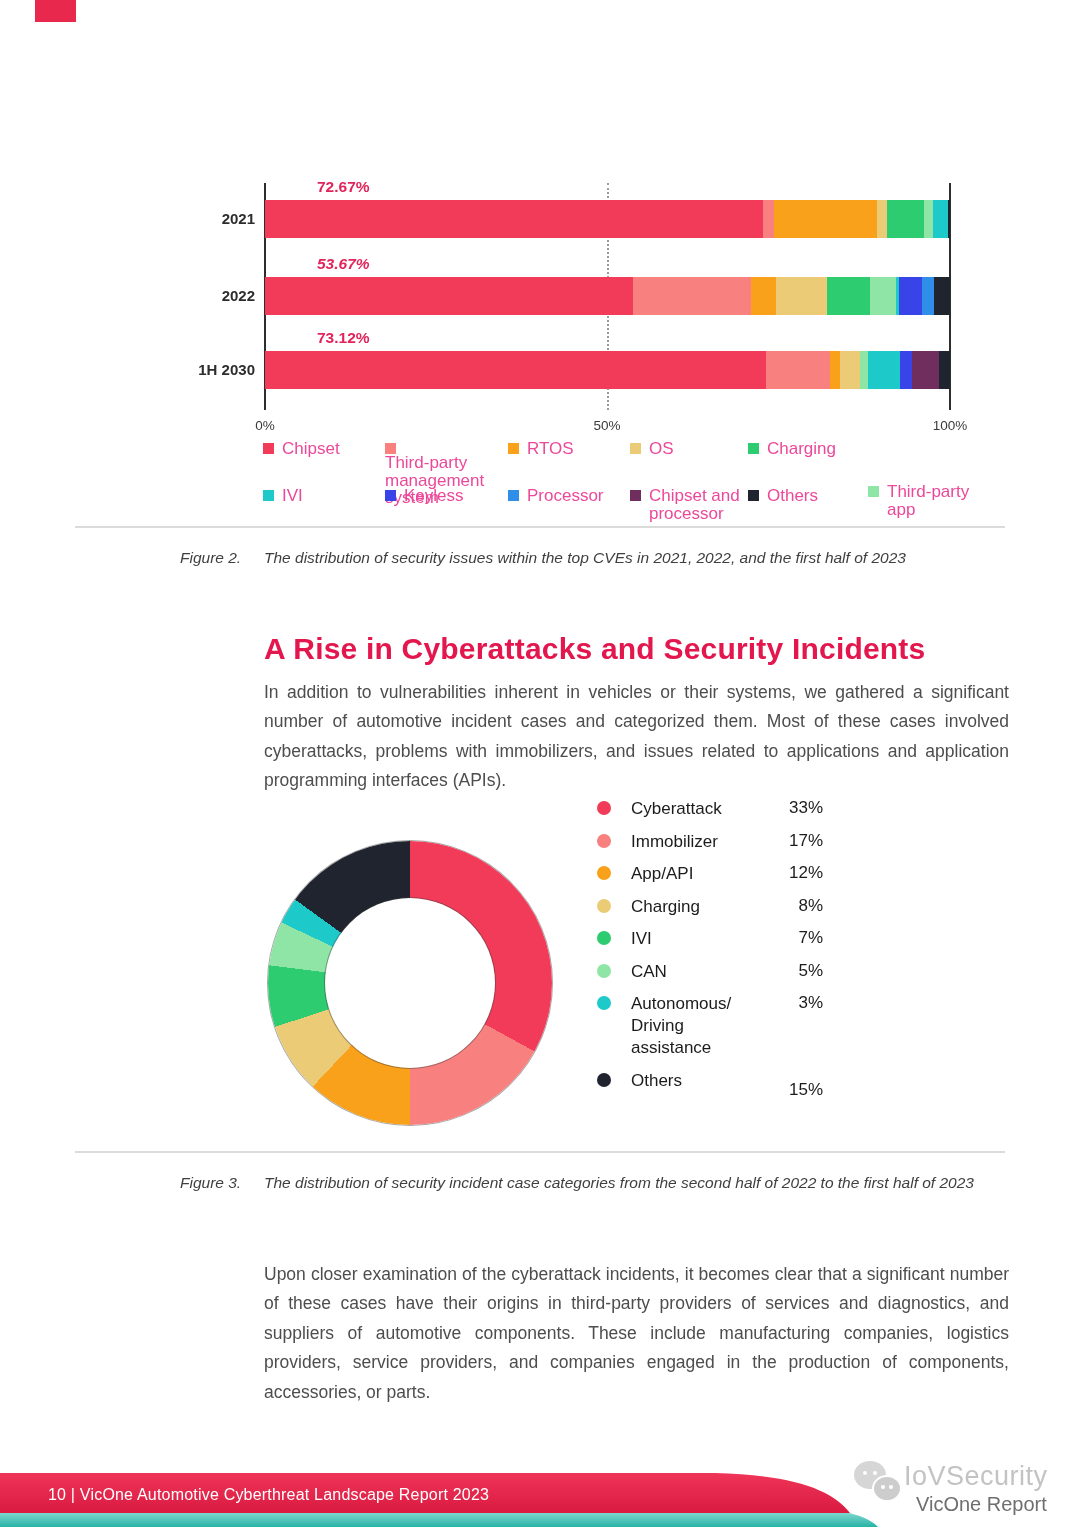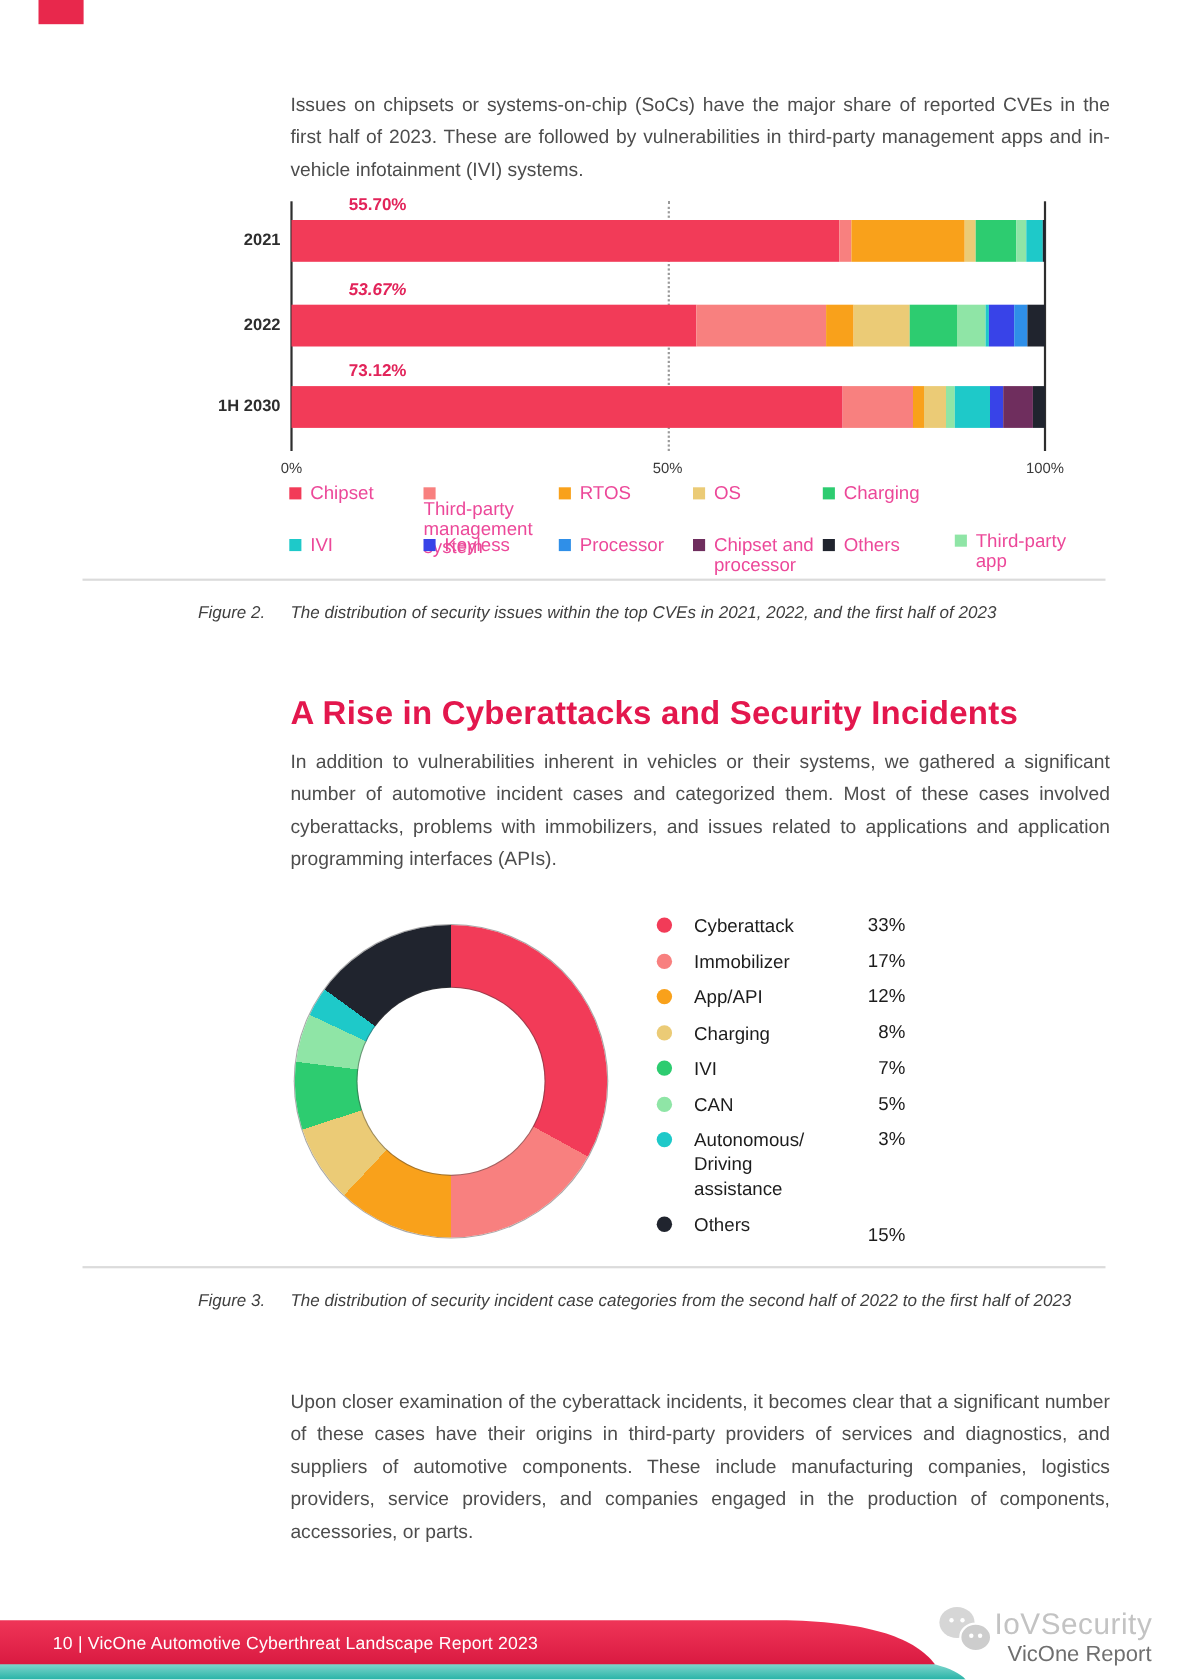--- a/index.html
+++ b/index.html
@@ -34,21 +34,21 @@
   
   .bar-legend{left:263px;top:440px;width:745px;height:90px;}
   .lg-item{position:absolute;display:flex;align-items:flex-start;}
   .lg-swatch{width:11px;height:11px;margin-top:3px;margin-right:8px;flex:0 0 11px;}
   .lg-label{font-size:17px;line-height:17.5px;color:#ec4899;max-width:96px;}
   
   .donut-ring{left:268px;top:841px;width:284px;height:284px;border-radius:50%;
               box-shadow:0 0 0 1px rgba(60,60,60,.45);}
   .donut-hole{left:325px;top:898px;width:170px;height:170px;border-radius:50%;background:#fff;
               box-shadow:0 0 0 1px rgba(60,60,60,.45);}
-  .donut-legend{left:595px;top:824px;width:228px;height:300px;}
+  .donut-legend{left:595px;top:791px;width:228px;height:300px;}
   .dl-row{position:absolute;left:0;width:228px;}
   .dl-dot{position:absolute;left:2px;top:3px;width:14px;height:14px;border-radius:50%;}
   .dl-label{position:absolute;left:36px;top:0;width:130px;font-size:17px;line-height:22px;color:#1c1c1c;}
   .dl-value{position:absolute;right:0;top:0;width:60px;text-align:right;font-size:17px;color:#1c1c1c;}
   
   .footer-svg{left:0;top:1472px;}
   .footer-text{left:48px;top:1486px;color:#fff;font-size:16px;letter-spacing:.2px;z-index:3;}
   .logo{left:848px;top:1455px;width:210px;height:60px;}
   .logo-title{position:absolute;left:56px;top:6px;font-size:27px;color:#c3c3c3;letter-spacing:.5px;}
   .logo-sub{position:absolute;left:68px;top:38px;font-size:20px;color:#6f6f6f;}
@@ -56,28 +56,27 @@
   .wc-b2{position:absolute;left:24px;top:20px;width:26px;height:23px;background:#cdcdcd;border-radius:50%;border:2px solid #fff;}
   .wc-eye{position:absolute;width:4px;height:4px;border-radius:50%;background:#fff;}
 </style>
 </head>
 <body>
 
 <div class="page">
 
   <div class="abs corner-marker"></div>
 
-  <p class="abs para" id="para1">Issues on chipsets or systems-on-chip (SoCs) have the major share of reported CVEs in the first half of 2023. These are followed by vulnerabilities in third-party management apps and in-vehicle infotainment (IVI) systems.</p>
 
   <div class="abs bar-plot">
     <div class="grid-50"></div>
     <div class="axis-line axis-left"></div>
     <div class="axis-line axis-right"></div>
   <div class="bar-cat-label" style="top: 27px;">2021</div>
-      <div class="bar-value-label" style="top: -5px;">55.70%</div>
+      <div class="bar-value-label" style="top: -5px;">72.67%</div>
       <div class="bar" style="top: 17px; height: 38px;">
         <div class="seg" style="width: 72.67%; background: rgb(242, 59, 88);"></div>
         <div class="seg" style="width: 1.7%; background: rgb(248, 128, 127);"></div>
         <div class="seg" style="width: 15%; background: rgb(249, 161, 27);"></div>
         <div class="seg" style="width: 1.5%; background: rgb(235, 203, 118);"></div>
         <div class="seg" style="width: 5.4%; background: rgb(45, 204, 112);"></div>
         <div class="seg" style="width: 1.2%; background: rgb(143, 229, 166);"></div>
         <div class="seg" style="width: 2.2%; background: rgb(30, 201, 201);"></div>
         <div class="seg" style="width: 0.33%; background: rgb(32, 36, 46);"></div>
       </div>

